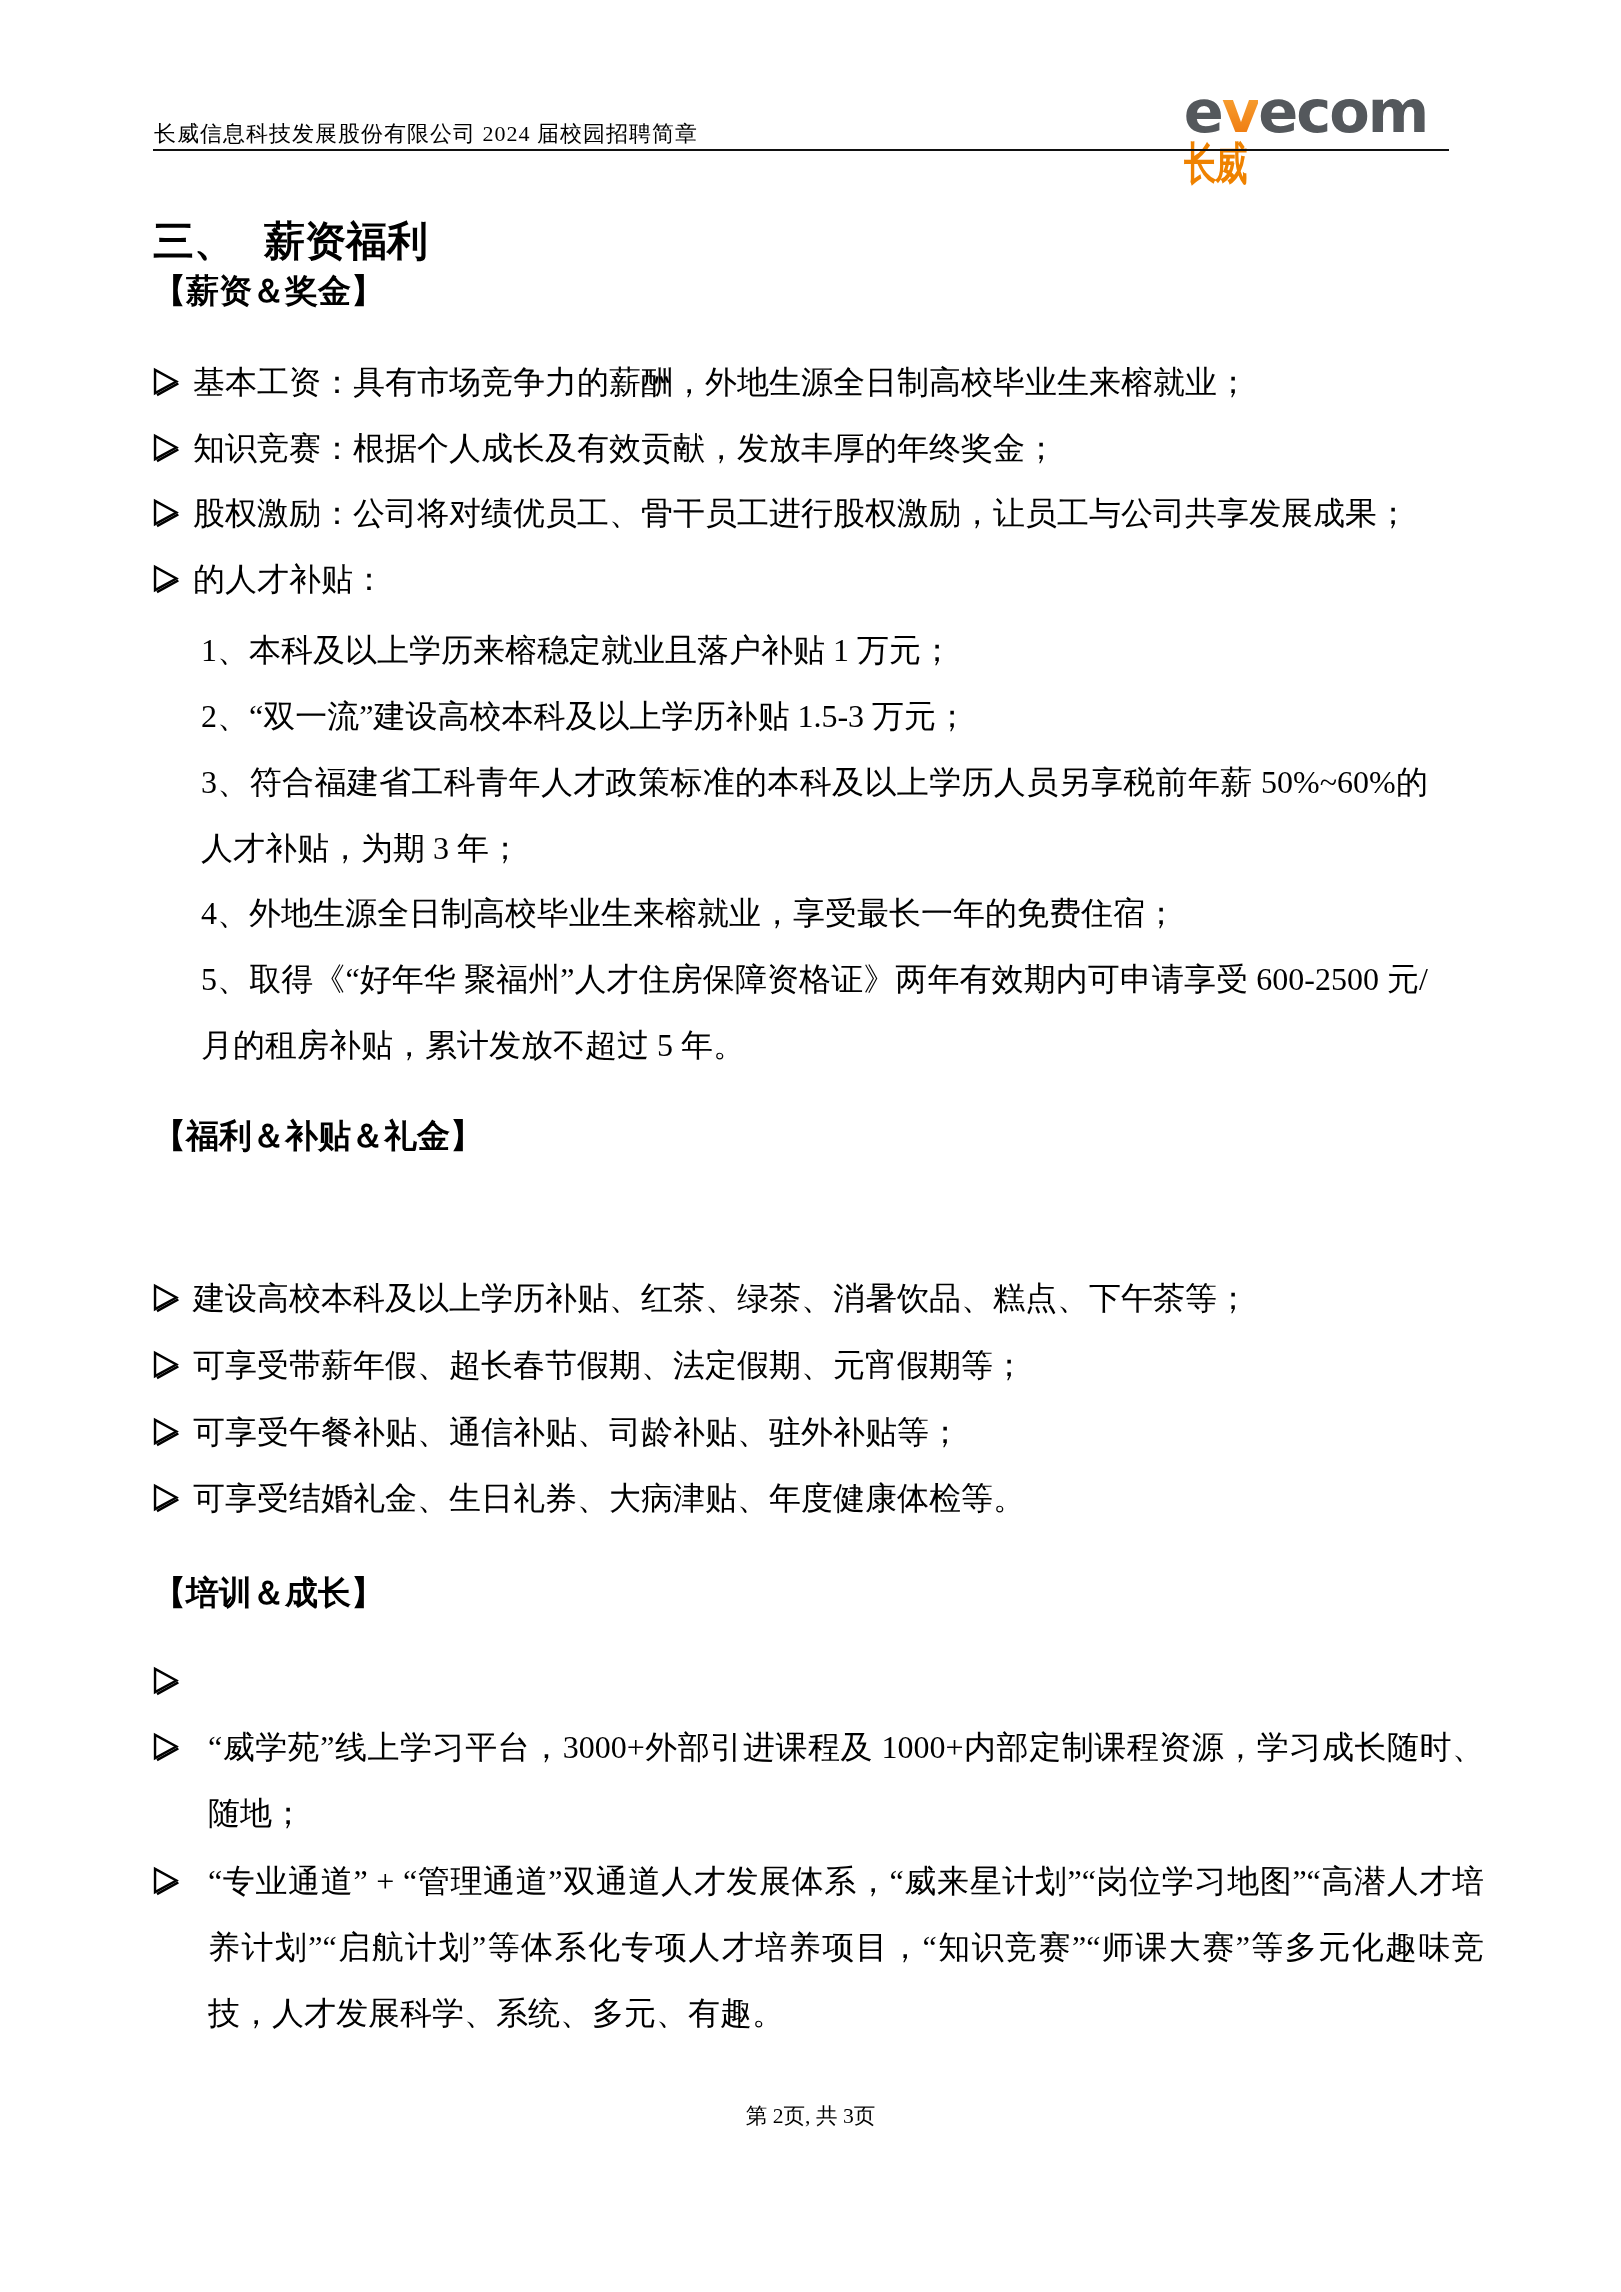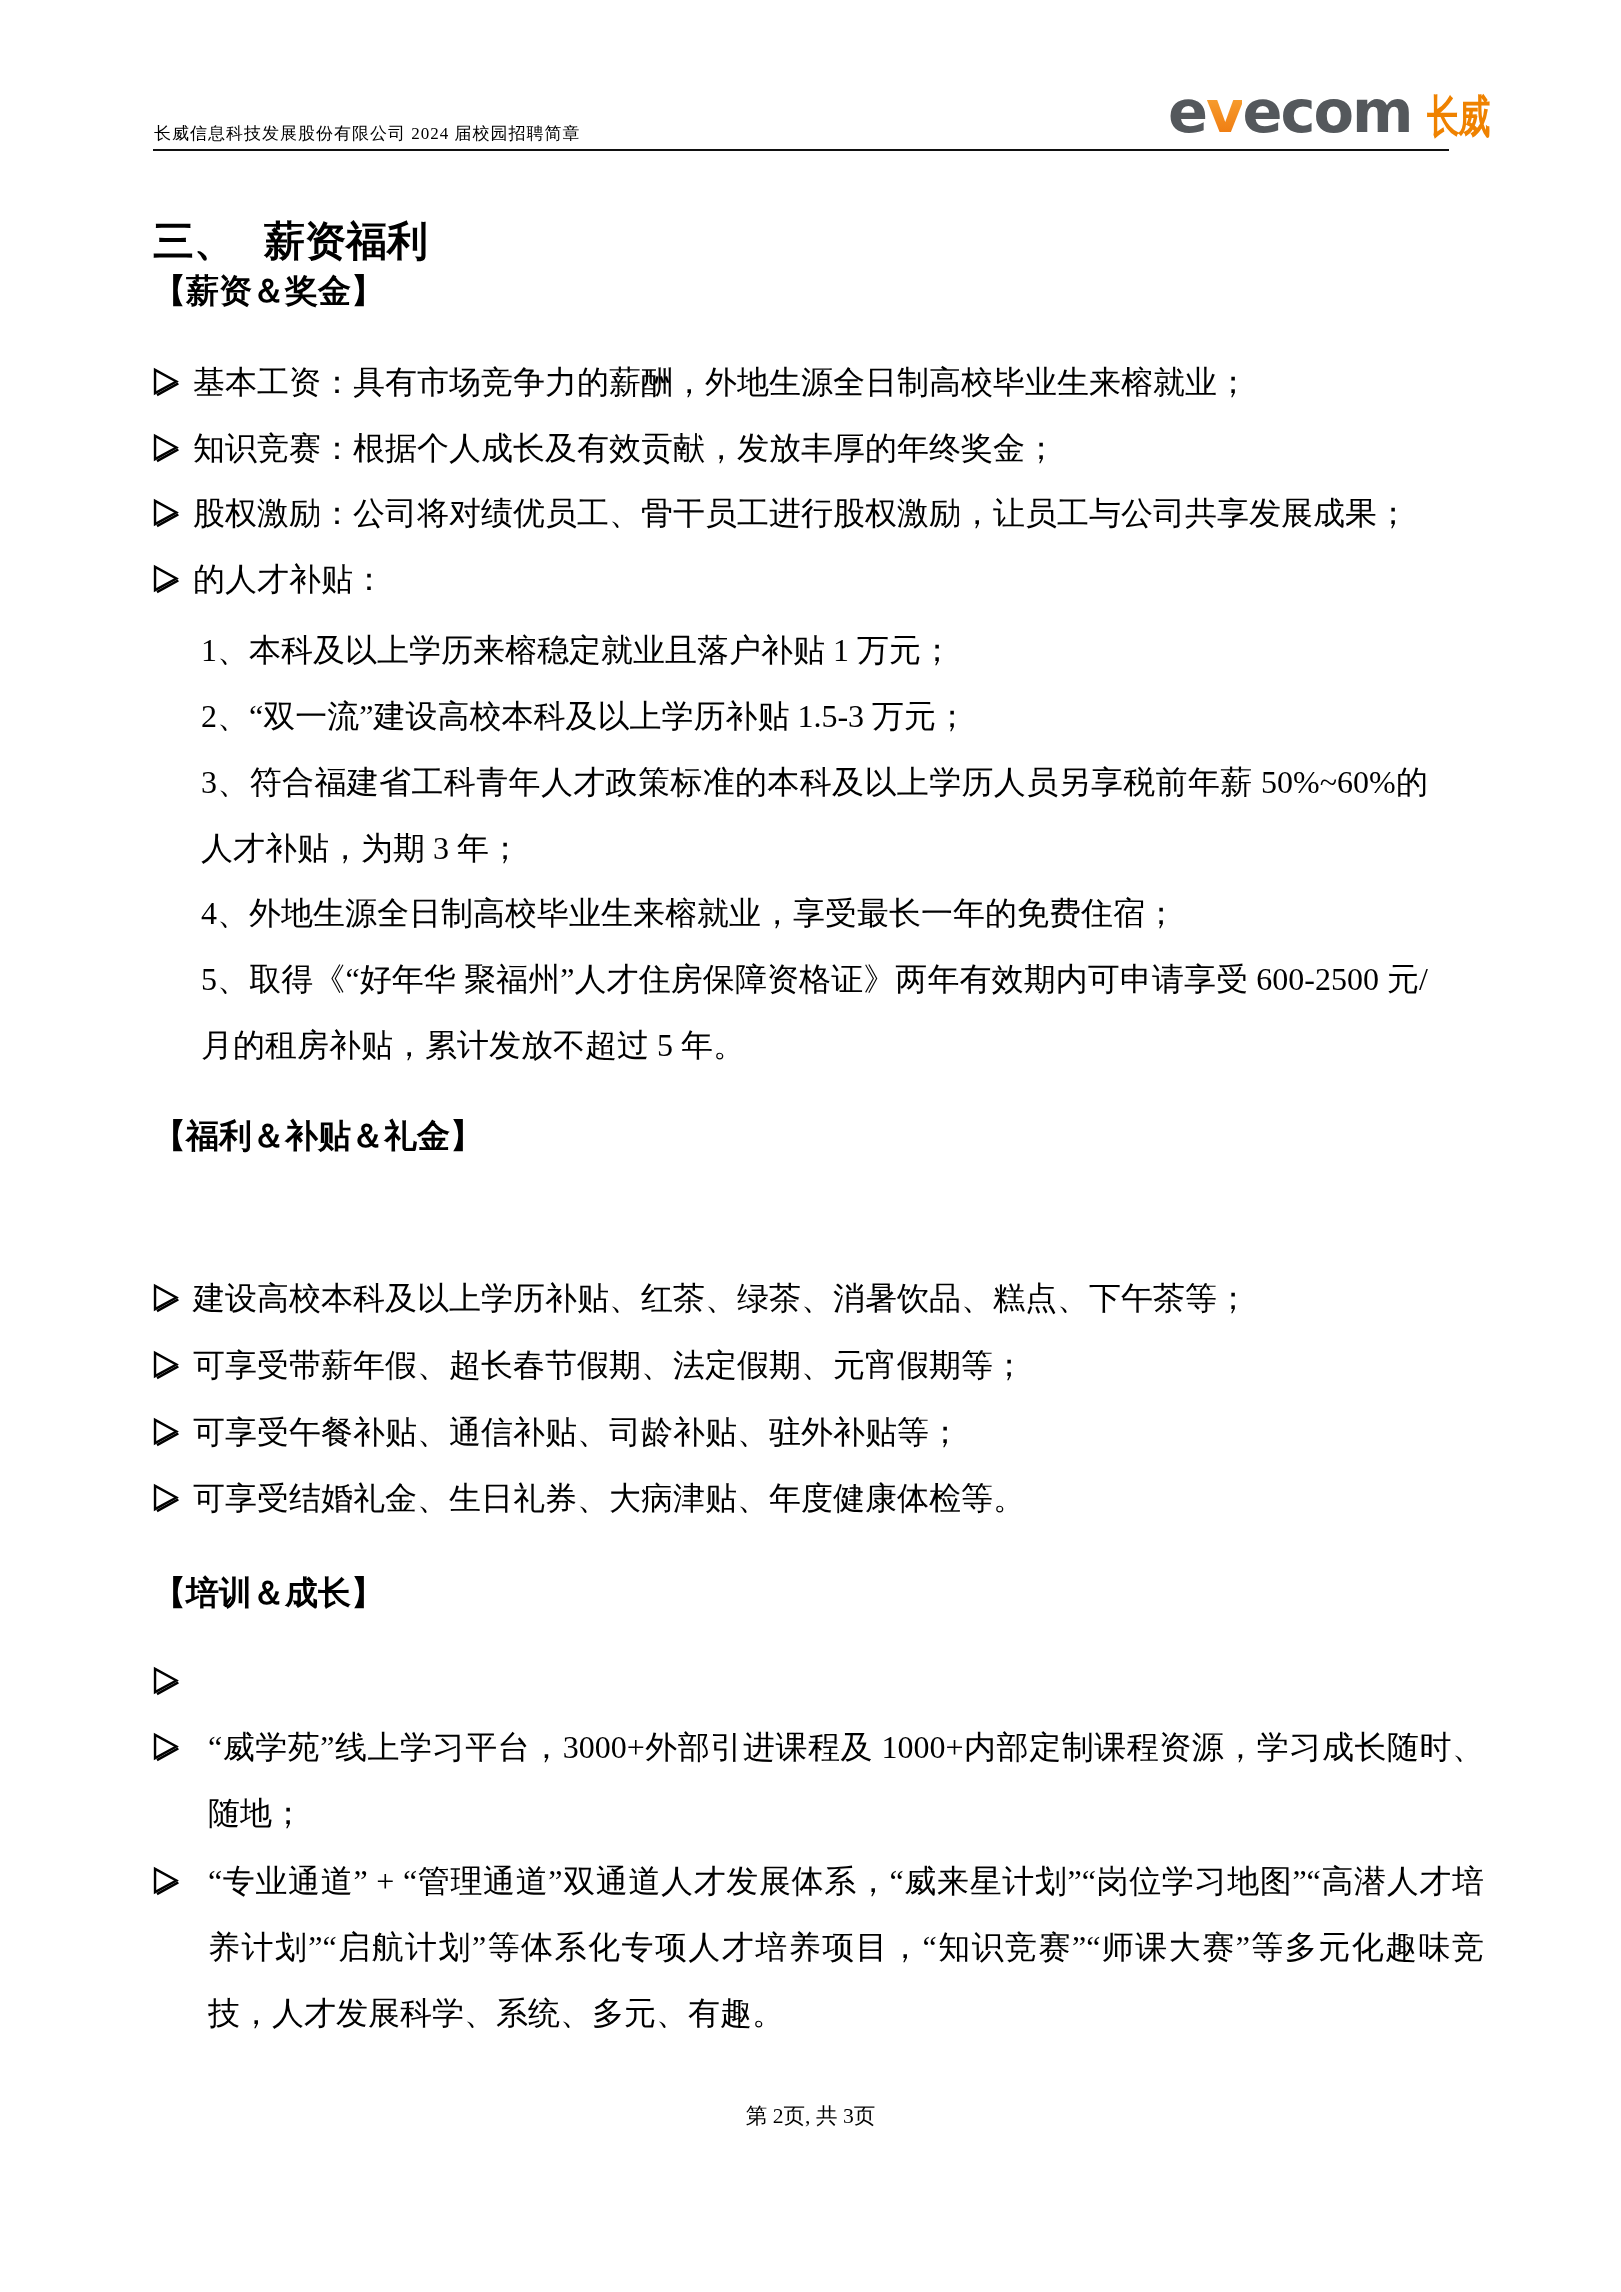--- a/index.html
+++ b/index.html
@@ -2,23 +2,23 @@
 <html><head>
 <meta charset="utf-8">
 <style>
   html,body{margin:0;padding:0;background:#e8e8e8;}
   .page{
     position:relative;width:1621px;height:2293px;background:#ffffff;
     font-family:"Liberation Serif","DejaVu Serif",serif;color:#000;
     margin:0 auto;overflow:hidden;
   }
   
-  .hdr-title{position:absolute;left:154px;top:119px;font-size:17px;line-height:29px;letter-spacing:1px;}
+  .hdr-title{position:absolute;left:154px;top:119px;font-size:22px;line-height:29px;letter-spacing:1px;}
   .hdr-rule{position:absolute;left:153px;top:149px;width:1296px;height:2px;background:#111;}
-  .logo{position:absolute;left:1168px;top:82px;display:flex;align-items:baseline;white-space:nowrap;}
+  .logo{position:absolute;left:1168px;top:82px;display:flex;align-items:baseline;white-space:nowrap;flex-direction:column;}
   .logo-latin{font-family:"DejaVu Sans","Liberation Sans",sans-serif;font-weight:bold;font-size:59px;line-height:1;letter-spacing:-2px;color:#54585C;}
   .logo-accent{color:#F1861F;background:linear-gradient(180deg,#FBB040 0%,#EF7B10 85%);-webkit-background-clip:text;background-clip:text;-webkit-text-fill-color:transparent;}
   .logo-cn{font-family:"DejaVu Sans","Liberation Sans",sans-serif;font-weight:bold;font-size:45px;line-height:1;color:#EF8200;transform:scaleX(0.72);transform-origin:left bottom;margin-left:15.7px;letter-spacing:-2px;}
   
   .doc-title{position:absolute;left:153px;top:169px;font-size:41px;font-weight:bold;line-height:49px;margin-top:48px;}
   .doc-title .t2{margin-left:29px;}
   .sec-heading{position:absolute;left:153px;font-size:33px;font-weight:bold;line-height:43px;}
   .h1{top:270px;} .h2{top:1115px;} .h3{top:1572px;}
   
   .para{position:absolute;font-size:32px;line-height:66px;text-align:justify;}

